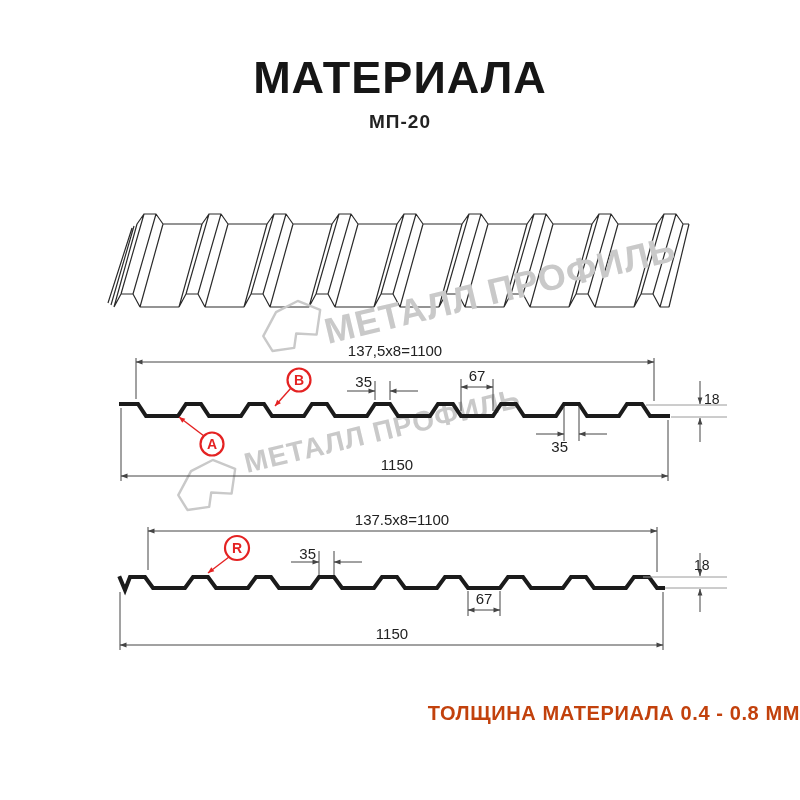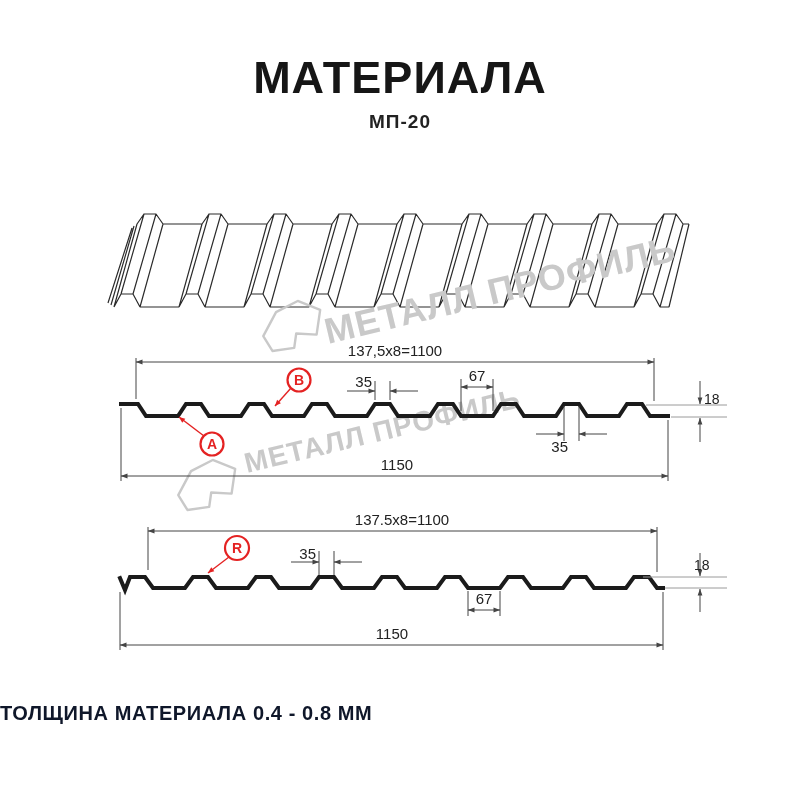--- a/index.html
+++ b/index.html
@@ -2,22 +2,22 @@
 <html><head>
 <meta charset="utf-8">
 <style>
   html,body{margin:0;padding:0;background:#fff;}
   body{width:800px;height:800px;position:relative;overflow:hidden;
        font-family:"Liberation Sans",sans-serif;}
   .page-title{position:absolute;top:52px;left:0;width:800px;text-align:center;
     font-size:45px;font-weight:800;letter-spacing:1px;color:#161616;}
   .page-subtitle{position:absolute;top:111px;left:0;width:800px;text-align:center;
     font-size:19px;font-weight:600;letter-spacing:1px;color:#222;}
-  .page-footer{position:absolute;top:702px;left:0;width:800px;text-align:left;
-    font-size:20px;font-weight:600;letter-spacing:0.6px;color:#0f172a;}
+  .page-footer{position:absolute;top:702px;left:0;width:800px;text-align:right;
+    font-size:20px;font-weight:600;letter-spacing:0.6px;color:#c2410c;}
   svg.diagram{position:absolute;left:0;top:0;}
   svg text{font-family:"Liberation Sans",sans-serif;}
   .t15{font-size:15px;fill:#222;}
   .t14{font-size:14px;fill:#222;}
   .dimln{stroke:#454545;stroke-width:1;}
   .refln{stroke:#9a9a9a;stroke-width:1;}
   .circ-letter{font-size:14px;font-weight:700;fill:var(--red,#e42222);}
   .red-circle{fill:none;stroke:var(--red,#e42222);stroke-width:2.2;}
   .red-leader{stroke:var(--red,#e42222);stroke-width:1.4;}
   .wm-text{font-size:36px;font-weight:700;letter-spacing:1px;fill:var(--wm,#c9c9c9);}

